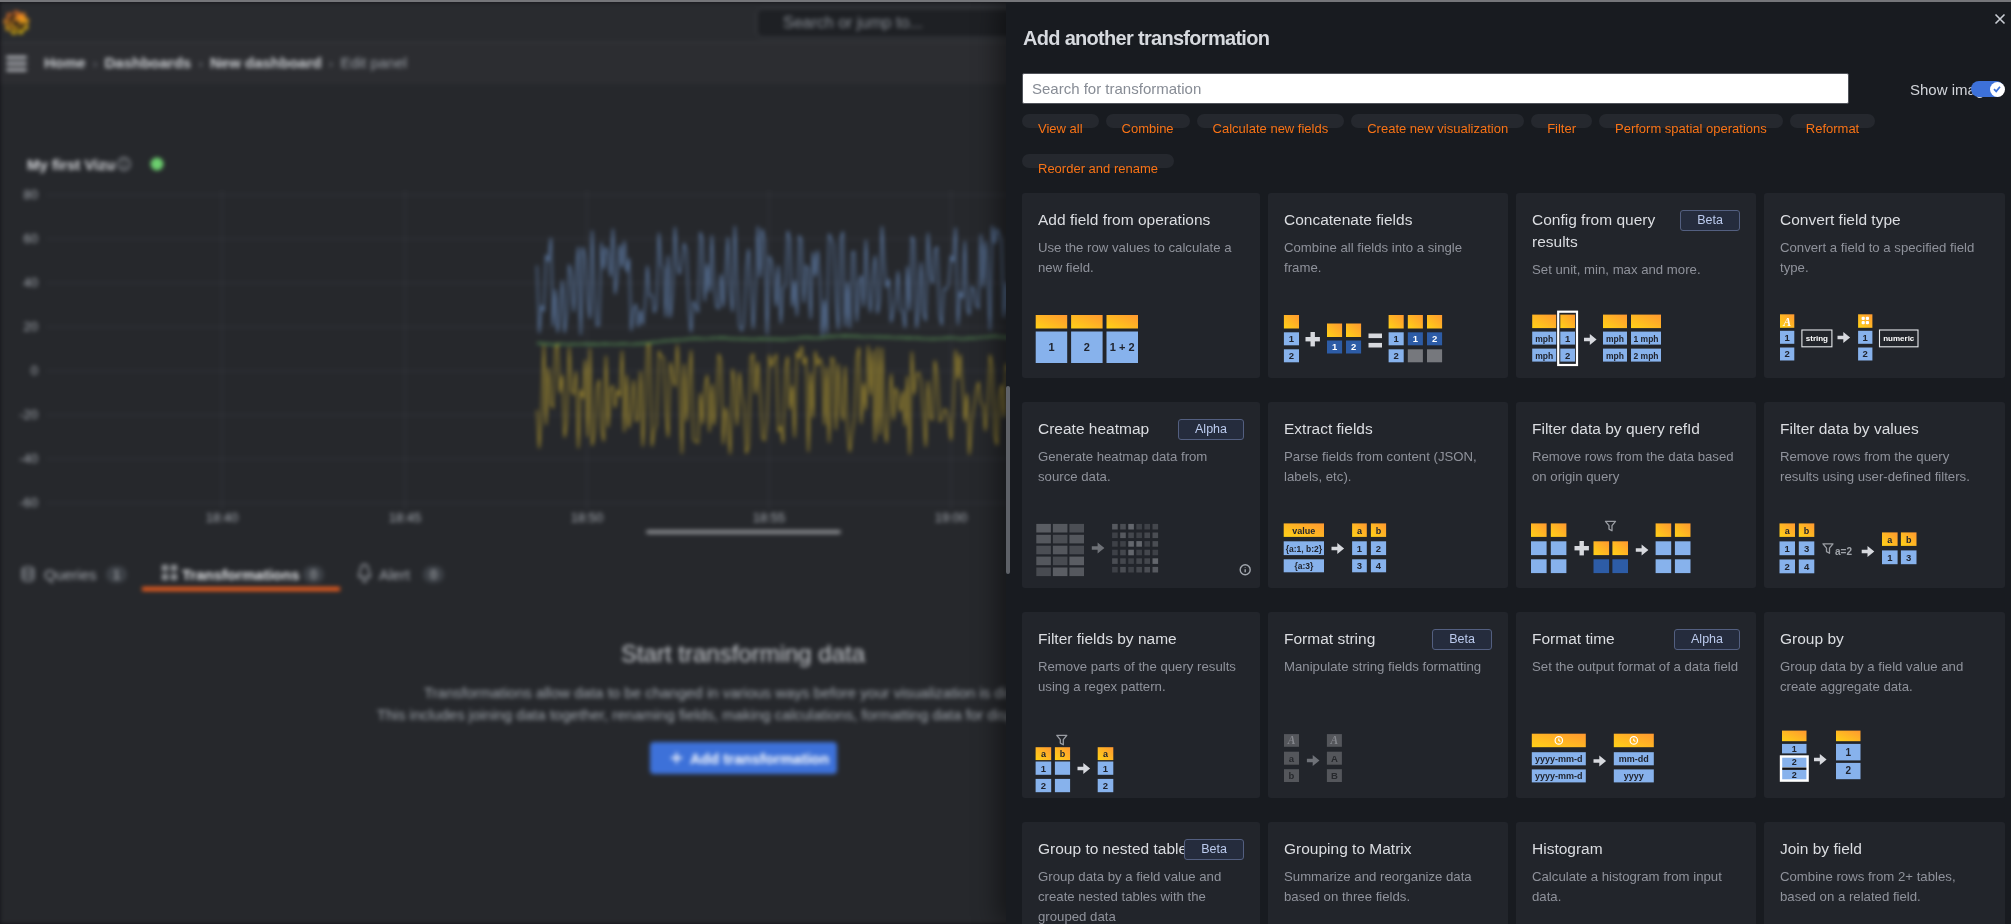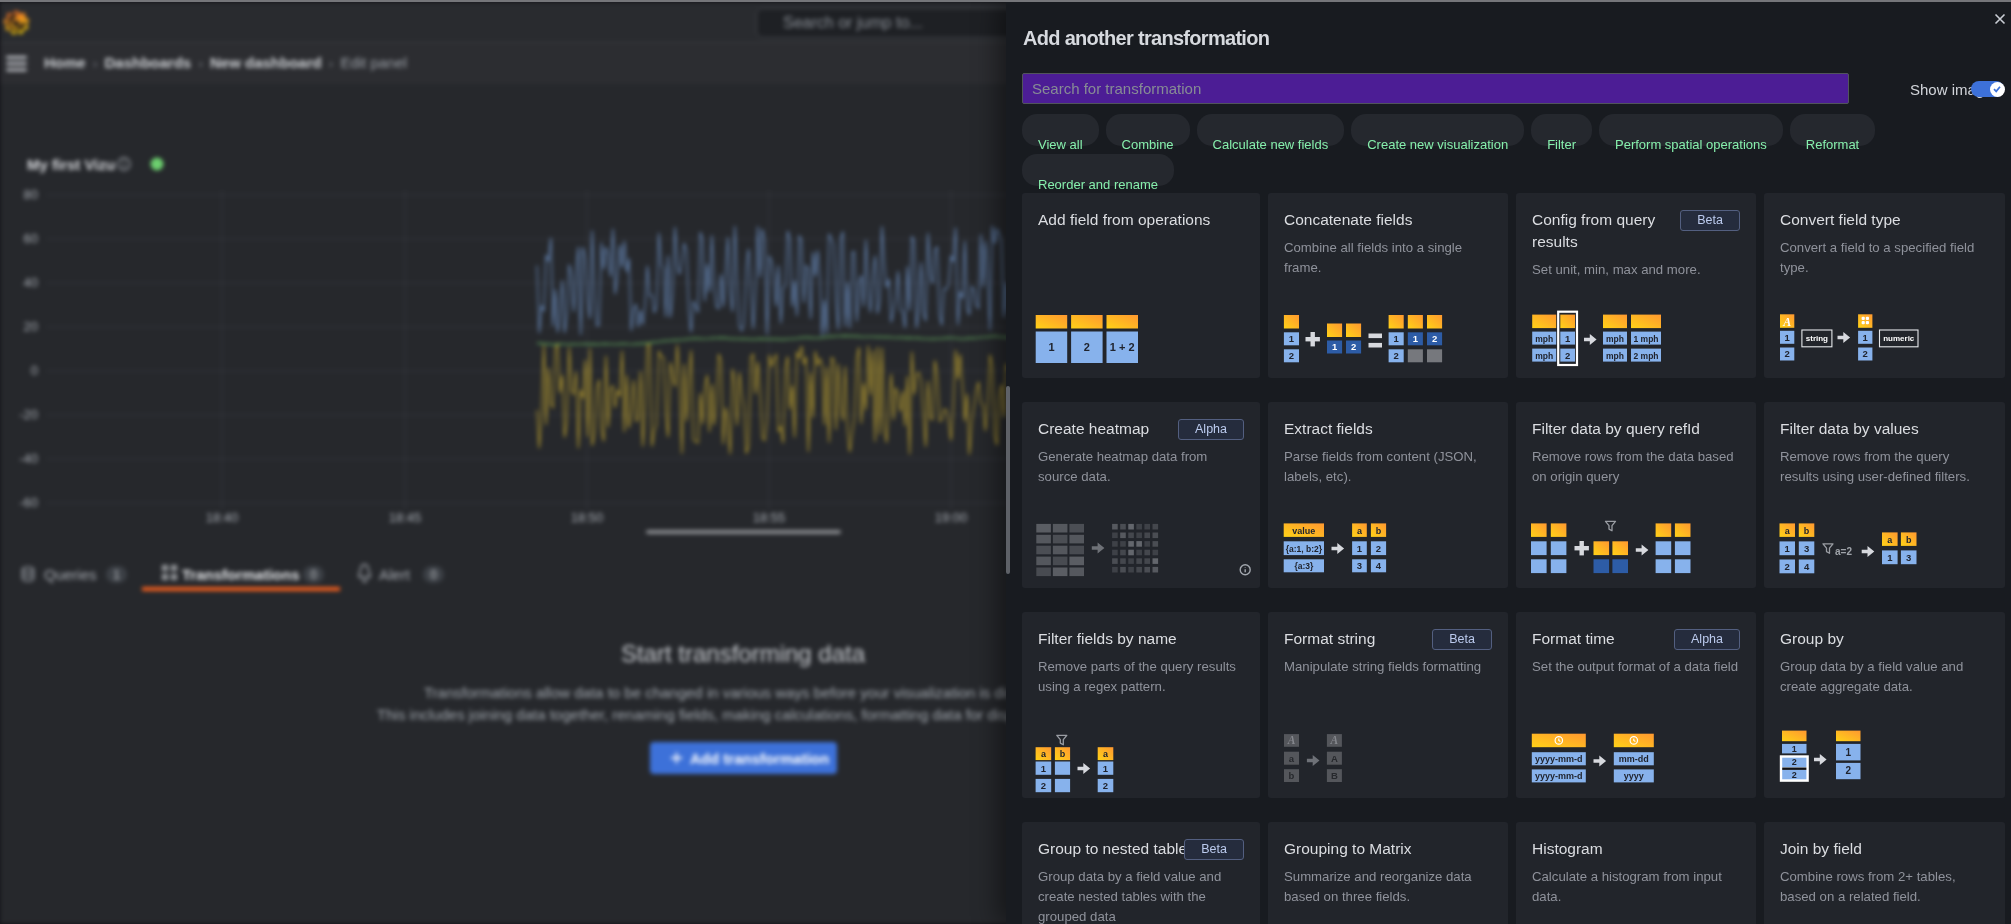--- a/index.html
+++ b/index.html
@@ -12,27 +12,27 @@
 #topstrip { position:absolute; left:0; top:0; width:2011px; height:2px; background:#75767A; z-index:60; }
 .navsearch { position:absolute; left:756px; top:8px; width:500px; height:30px; background:#1E2024;
   border:1px solid #44464B; border-radius:7px; color:#898E95; font-size:16px; line-height:28px; }
 .crumb { color:#CFD2D6; font-size:15px; font-weight:700; }
 .crumbsep { color:#7A7E85; font-size:13px; }
 .axl { fill:#A8ADB4; font-size:13px; font-family:"Liberation Sans",sans-serif; }
 #drawer { position:absolute; left:1006px; top:0; width:1005px; height:924px; background:#181B20;
   box-shadow:-8px 0 24px rgba(0,0,0,0.45); }
 #dtitle { position:absolute; left:17px; top:24px; font-size:20px; line-height:29px; color:#D6D9DE; letter-spacing:-0.7px;font-weight:bold; }
 #dclose { position:absolute; left:988px; top:13px; }
-#dsearch { position:absolute; left:16px; top:73px; width:827px; height:31px; background:#4c1d95;
+#dsearch { position:absolute; left:16px; top:73px; width:827px; height:31px; background:#ffffff;
   border:1px solid #51545B; border-radius:2px; color:#878C95; font-size:15px; line-height:29px;
   padding-left:9px; }
 #showimg { position:absolute; left:867px; top:81px; color:#D2D5DA; font-size:15px;margin-left:37px; }
 .pillrow { position:absolute; left:16px; height:30px; }
 .pill { display:inline-block; height:14px; line-height:30px; border-radius:15px; background:#25282E;
-  color:#86efac; font-size:13px; padding:16px 16px; margin-right:7px; }
+  color:#f97316; font-size:13px; padding:0 16px; margin-right:7px; }
 .card { position:absolute; background:#22252B; border-radius:3px; padding:16px 16px 0; }
 .ct { font-size:15.5px; line-height:22px; color:#DBDDE1; margin-bottom:7px; }
 .ct.wb { padding-right:46px; }
 .badge { position:absolute; right:16px; top:17px; height:21px; line-height:19px; border:1px solid #535F80;
   background:#252C3D; color:#BCCBEE; font-size:12.5px; border-radius:3px; padding:0 16px; }
 .cd { font-size:13.2px; line-height:20px; color:#8F929B; }
 .illus { position:absolute; left:0; top:0; }
 </style></head>
 <body>
 <div id="bgwrap">
@@ -161,20 +161,21 @@
   <div id="dsearch">Search for transformation</div>
   <div id="showimg">Show images</div>
   <div style="position:absolute;left:965px;top:81px;width:33px;height:16px;border-radius:8px;background:#3D71D9"></div>
   <div style="position:absolute;left:983.5px;top:81.5px;width:15px;height:15px;border-radius:50%;background:#FFFFFF"></div>
   <svg style="position:absolute;left:986px;top:84px" width="10" height="10" viewBox="0 0 10 10" fill="none" stroke="#3D71D9" stroke-width="1.7">
       <path d="M2 5.2 L4.2 7.4 L8 2.8"></path>
     </svg>
   <div class="pillrow" style="top:114px"><span class="pill">View all</span><span class="pill">Combine</span><span class="pill">Calculate new fields</span><span class="pill">Create new visualization</span><span class="pill">Filter</span><span class="pill">Perform spatial operations</span><span class="pill">Reformat</span></div><div class="pillrow" style="top:154px"><span class="pill">Reorder and rename</span></div>
   <div class="card" style="left:16px;top:193px;height:185px;width:238px">
       <div class="ct">Add field from operations</div>
+      <div class="cd">Use the row values to calculate a<br>new field.</div>
       <svg class="illus" width="238" height="185" viewBox="0 0 238 185">
         <g transform="translate(0,2)">
           <rect x="13.7" y="120" width="31.5" height="13.5" fill="url(#og)"></rect>
           <rect x="13.7" y="136.5" width="31.5" height="31.5" fill="#87B2EC"></rect>
           <text x="29.45" y="155.65" font-family="Liberation Sans, sans-serif" font-size="11" font-weight="700" fill="#20242E" text-anchor="middle" style="">1</text>
           <rect x="49.099999999999994" y="120" width="31.5" height="13.5" fill="url(#og)"></rect>
           <rect x="49.099999999999994" y="136.5" width="31.5" height="31.5" fill="#87B2EC"></rect>
           <text x="64.85" y="155.65" font-family="Liberation Sans, sans-serif" font-size="11" font-weight="700" fill="#20242E" text-anchor="middle" style="">2</text>
           <rect x="84.5" y="120" width="31.5" height="13.5" fill="url(#og)"></rect>
           <rect x="84.5" y="136.5" width="31.5" height="31.5" fill="#87B2EC"></rect>

